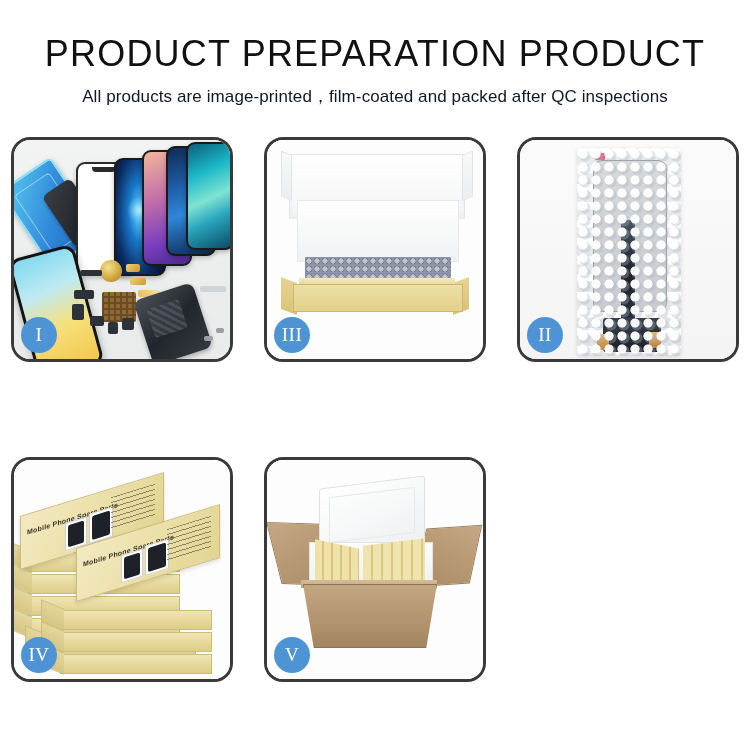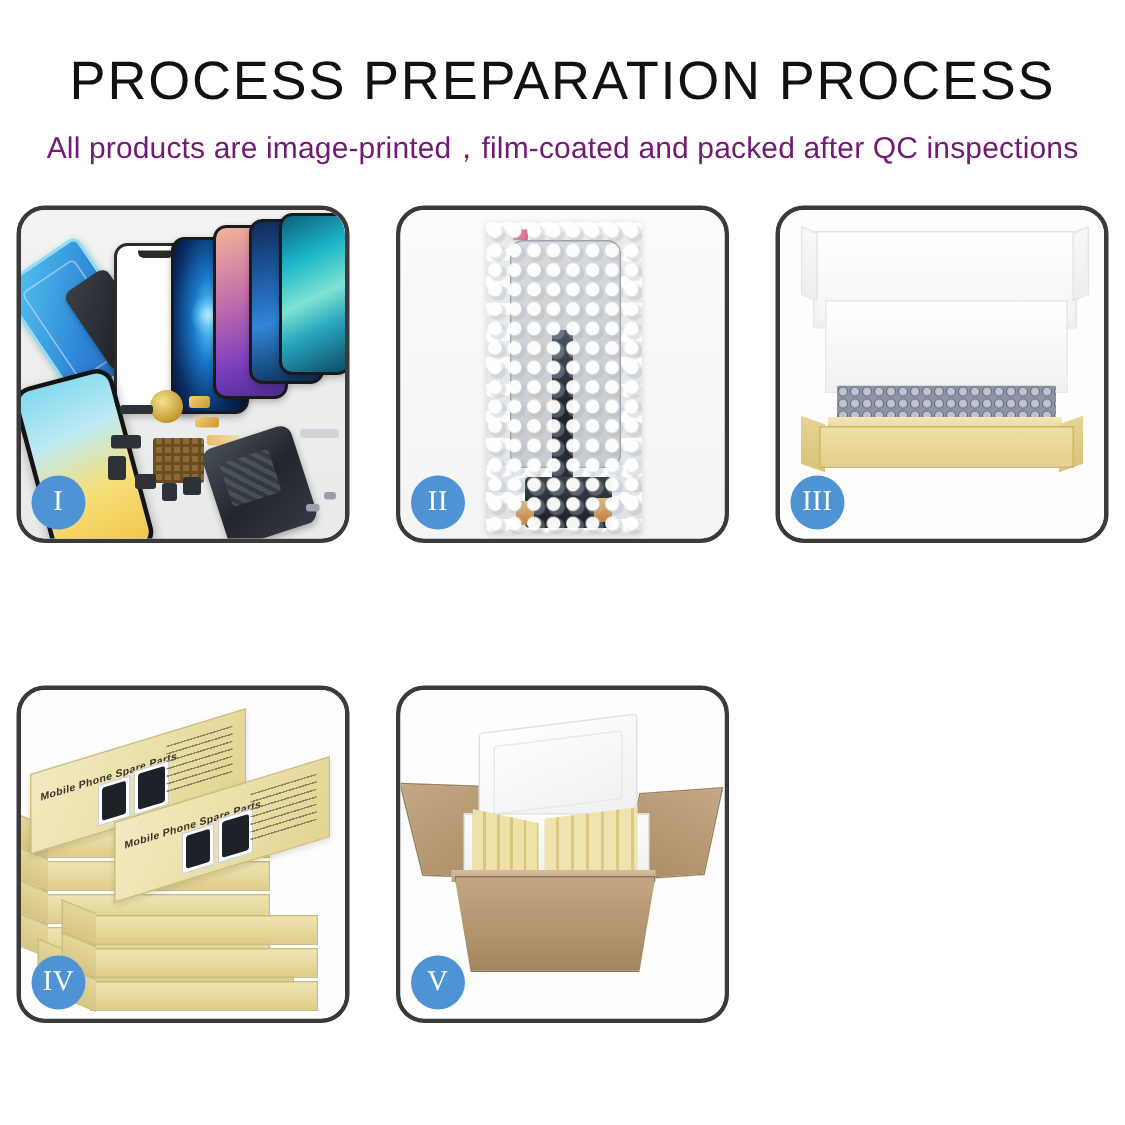--- a/index.html
+++ b/index.html
@@ -23,23 +23,23 @@
     font-size: 36px;
     font-weight: 400;
     letter-spacing: 1.2px;
     color: #111111;
     font-family: "Liberation Sans", sans-serif;
     white-space: nowrap;
   }
   #subtitle {
     margin: 0;
     padding-top: 10px;
-    font-size: 20px;
+    font-size: 17px;
     font-weight: 400;
-    color: #701a75;
+    color: #0f172a;
     letter-spacing: 0.1px;
     white-space: nowrap;
   }
 
   
   #grid {
     position: absolute;
     top: 137px; left: 11px;
     width: 728px; height: 547px;
     display: grid;
@@ -391,21 +391,21 @@
     transform: rotate(-12deg);
     border-radius:4px;
   }
 </style>
 </head>
 <body>
 
 <div id="page">
 
   <div id="header">
-    <h1 id="title">PROCESS PREPARATION PROCESS</h1>
+    <h1 id="title">PRODUCT PREPARATION PRODUCT</h1>
     <p id="subtitle">All products are image-printed，film-coated and packed after QC inspections</p>
   </div>
 
   <div id="grid">
 
     <div class="panel">
       <div class="photo p1">
         <div class="ph p1-blue"></div>
         <div class="ph p1-dark"></div>
         <div class="ph p1-glass"></div>
@@ -427,48 +427,48 @@
         <div class="chip ribbon" style="left:124px;top:150px;width:22px;height:7px;"></div>
         <div class="ph p1-back"></div>
         <div class="chip" style="left:190px;top:196px;width:9px;height:5px;background:#9aa0a6;"></div>
         <div class="chip" style="left:202px;top:188px;width:8px;height:5px;background:#9aa0a6;"></div>
         <div class="chip" style="left:186px;top:146px;width:26px;height:6px;background:#cfd4d8;"></div>
       </div>
       <div class="badge">I</div>
     </div>
 
     <div class="panel">
+      <div class="photo p3">
+        <div class="p3-lid"></div>
+        <div class="p3-foam"></div>
+        <div class="p3-bubble"></div>
+        <div class="p3-tray-left"></div>
+        <div class="p3-tray-right"></div>
+        <div class="p3-rim"></div>
+        <div class="p3-tray-front"></div>
+      </div>
+      <div class="badge">III</div>
+    </div>
+
+    <div class="panel">
       <div class="photo p2">
         <div class="p2-bag">
           <div class="p2-screen"></div>
           <div class="p2-flex"></div>
           <div class="p2-flex2"></div>
           <div class="p2-conn" style="left:20px;top:186px;"></div>
           <div class="p2-conn" style="left:72px;top:184px;"></div>
           <div class="p2-tag"></div>
           <div class="p2-bubbles"></div>
         </div>
       </div>
       <div class="badge">II</div>
     </div>
 
     <div class="panel">
-      <div class="photo p3">
-        <div class="p3-lid"></div>
-        <div class="p3-foam"></div>
-        <div class="p3-bubble"></div>
-        <div class="p3-tray-left"></div>
-        <div class="p3-tray-right"></div>
-        <div class="p3-rim"></div>
-        <div class="p3-tray-front"></div>
-      </div>
-      <div class="badge">III</div>
-    </div>
-
-    <div class="panel">
       <div class="photo p4">
         <div class="stackbox" style="left:14px;top:92px;"></div>
         <div class="stackbox" style="left:14px;top:114px;"></div>
         <div class="stackbox" style="left:14px;top:136px;"></div>
         <div class="stackbox" style="left:14px;top:158px;"></div>
         <div class="stackbox" style="left:30px;top:176px;"></div>
         <div class="stackbox" style="left:46px;top:150px;width:150px;"></div>
         <div class="stackbox" style="left:46px;top:172px;width:150px;"></div>
         <div class="stackbox" style="left:46px;top:194px;width:150px;"></div>
 

